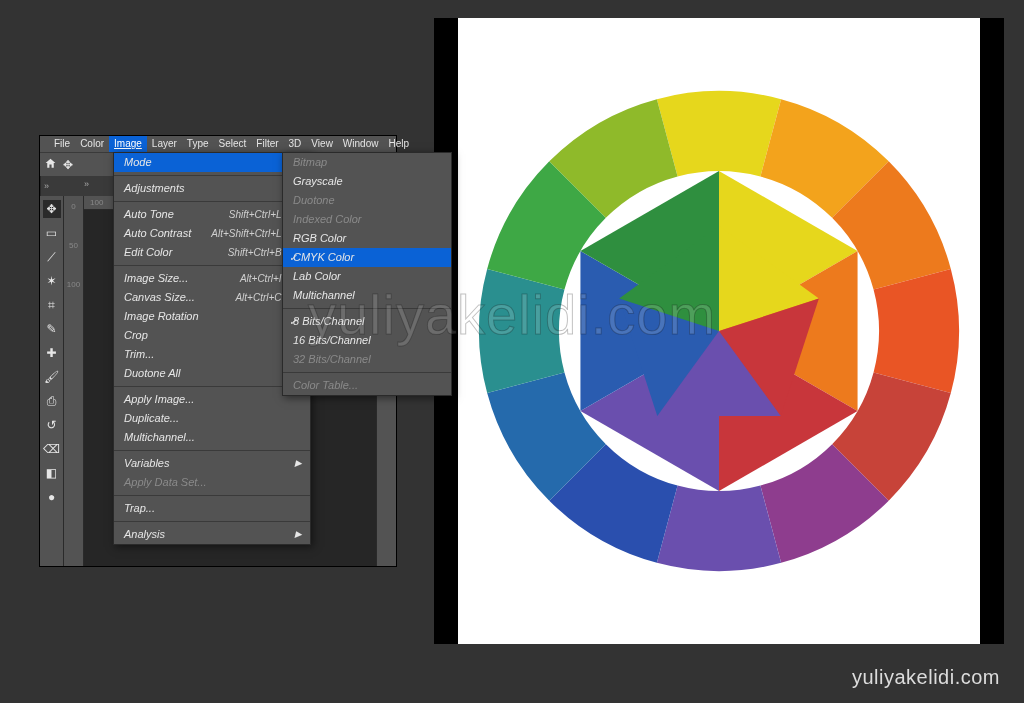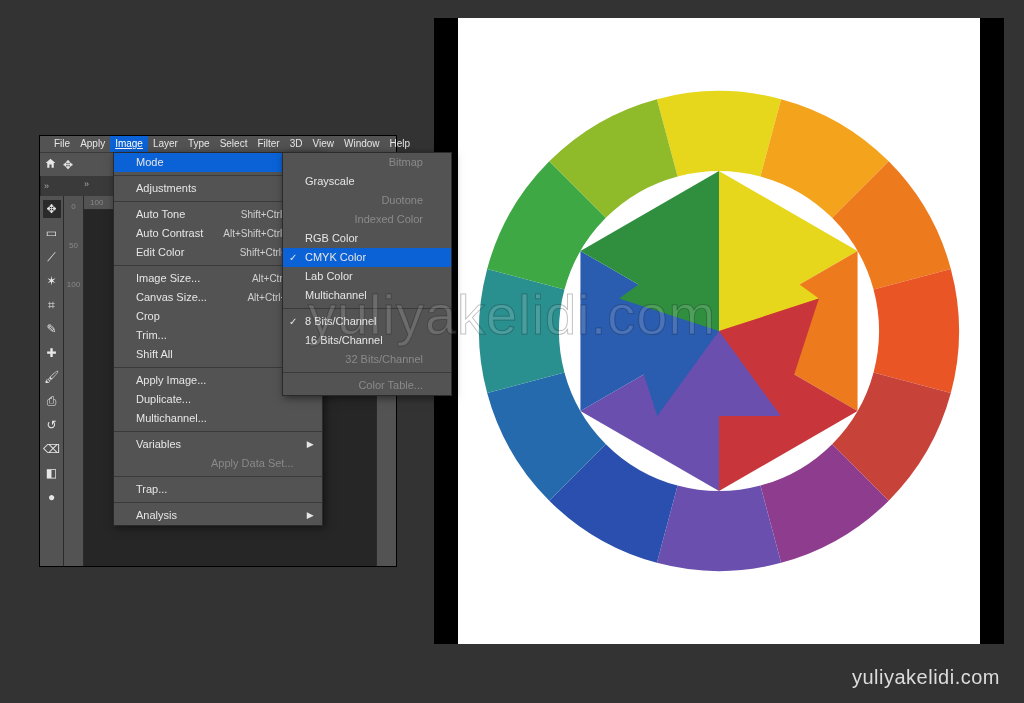--- a/index.html
+++ b/index.html
@@ -22,23 +22,23 @@
 .tool.sel { background:#2a2a2a;}
 .ps-ruler { width:20px; background:#535353; border-right:1px solid #2a2a2a; color:#888; font-size:8px; display:flex; flex-direction:column; align-items:center; padding-top:6px; gap:30px;}
 .ps-canvas { flex:1; background:#262626; position:relative;}
 .hruler { position:absolute; top:0; left:0; right:0; height:14px; background:#535353; color:#888; font-size:8px; padding-left:6px; line-height:14px; border-bottom:1px solid #2a2a2a;}
 .ps-right { width:20px; background:#535353; border-left:1px solid #2a2a2a; display:flex; flex-direction:column; align-items:center; padding-top:4px; gap:6px;}
 .panel-icon { width:14px; height:14px; background:#3a3a3a; border:1px solid #666;}
 .chev-top { color:#aaa; font-size:9px; position:absolute; left:44px; top:43px;}
 
 
 .menu-drop { position: absolute; background:#535353; border:1px solid #2a2a2a; box-shadow: 2px 2px 8px rgba(0,0,0,.5); z-index:20;}
-.menu-drop .row { display:flex; justify-content:space-between; align-items:center; color:#e6e6e6; font-size:11px; padding: 2px 28px 2px 22px; min-width:168px; white-space:nowrap; position:relative; line-height:15px; cursor:pointer;}
+.menu-drop .row { display:flex; justify-content:space-between; align-items:center; color:#e6e6e6; font-size:11px; padding: 2px 28px 2px 10px; min-width:168px; white-space:nowrap; position:relative; line-height:15px; cursor:pointer;font-style:italic;}
 .menu-drop .row.sel { background:#0a62d6; }
-.menu-drop .row.dis { color:#8a8a8a;justify-content:flex-end; }
+.menu-drop .row.dis { color:#8a8a8a; }
 .menu-drop .row .sh { color:#cfcfcf; font-size:10px; margin-left:20px;}
 .menu-drop .row .arr { position:absolute; right:8px; font-size:9px;}
 .menu-drop .row .chk { position:absolute; left:6px; font-size:10px;}
 .menu-drop .sep { height:1px; background:#3a3a3a; margin:3px 0;}
 .drop-image { left:113px; top:152px; }
 .drop-mode  { left:282px; top:152px; }
 
 
 .cw-panel { position:absolute; left:434px; top:18px; width:570px; height:626px; background:#000; }
 .cw-white { position:absolute; left:24px; top:0; right:24px; bottom:0; background:#fff; display:flex; align-items:center; justify-content:center;}
@@ -48,21 +48,21 @@
 .wm-corner { position:absolute; right:24px; bottom:14px; color:#dcdcdc; font-size:20px; letter-spacing:.5px;}
 
 </style>
 </head>
 <body>
 
 <div class="ps-window">
   <div class="ps-menubar">
     <span class="ps-logo"></span>
     <span class="menu-item">File</span>
-    <span class="menu-item">Apply</span>
+    <span class="menu-item">Color</span>
     <span class="menu-item" style="background:#0a62d6;color:#fff;text-decoration:underline;">Image</span>
     <span class="menu-item">Layer</span>
     <span class="menu-item">Type</span>
     <span class="menu-item">Select</span>
     <span class="menu-item">Filter</span>
     <span class="menu-item">3D</span>
     <span class="menu-item">View</span>
     <span class="menu-item">Window</span>
     <span class="menu-item">Help</span>
   </div>
@@ -139,27 +139,31 @@
   <div class="sep"></div>
   <div class="row">
       <span>Image Size...</span>
       <span class="sh">Alt+Ctrl+I</span>
     </div>
   <div class="row">
       <span>Canvas Size...</span>
       <span class="sh">Alt+Ctrl+C</span>
     </div>
   <div class="row">
+      <span>Image Rotation</span>
+      <span class="arr">▶</span>
+    </div>
+  <div class="row">
       <span>Crop</span>
     </div>
   <div class="row">
       <span>Trim...</span>
     </div>
   <div class="row">
-      <span>Shift All</span>
+      <span>Duotone All</span>
     </div>
   <div class="sep"></div>
   <div class="row">
       <span>Apply Image...</span>
     </div>
   <div class="row">
       <span>Duplicate...</span>
     </div>
   <div class="row">
       <span>Multichannel...</span>

